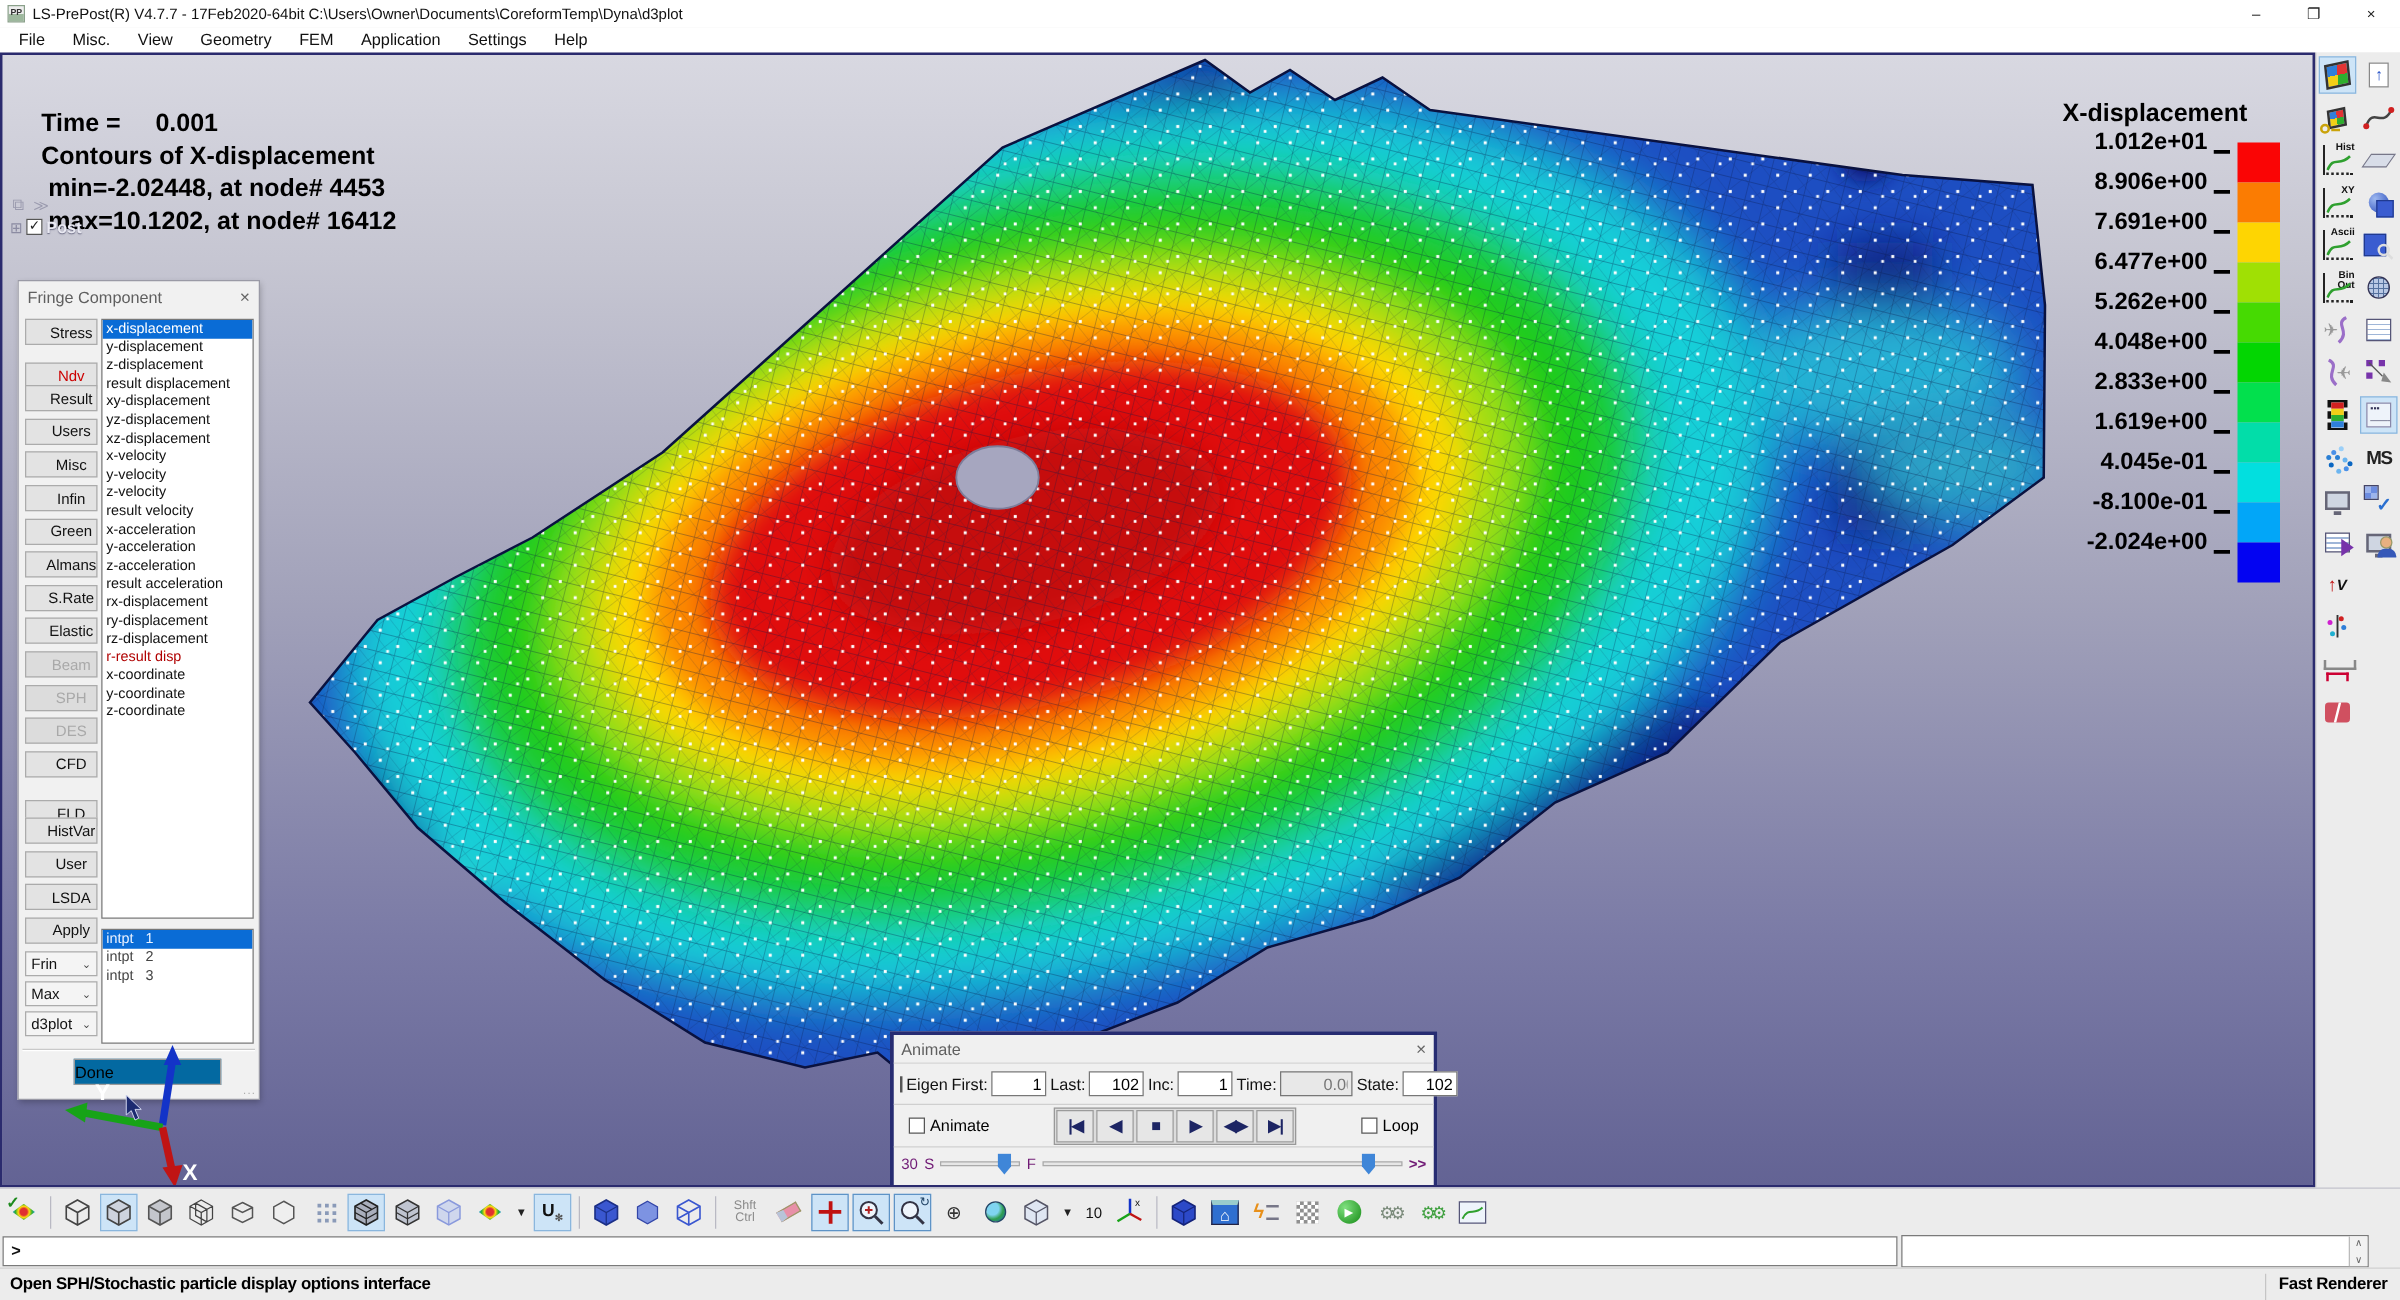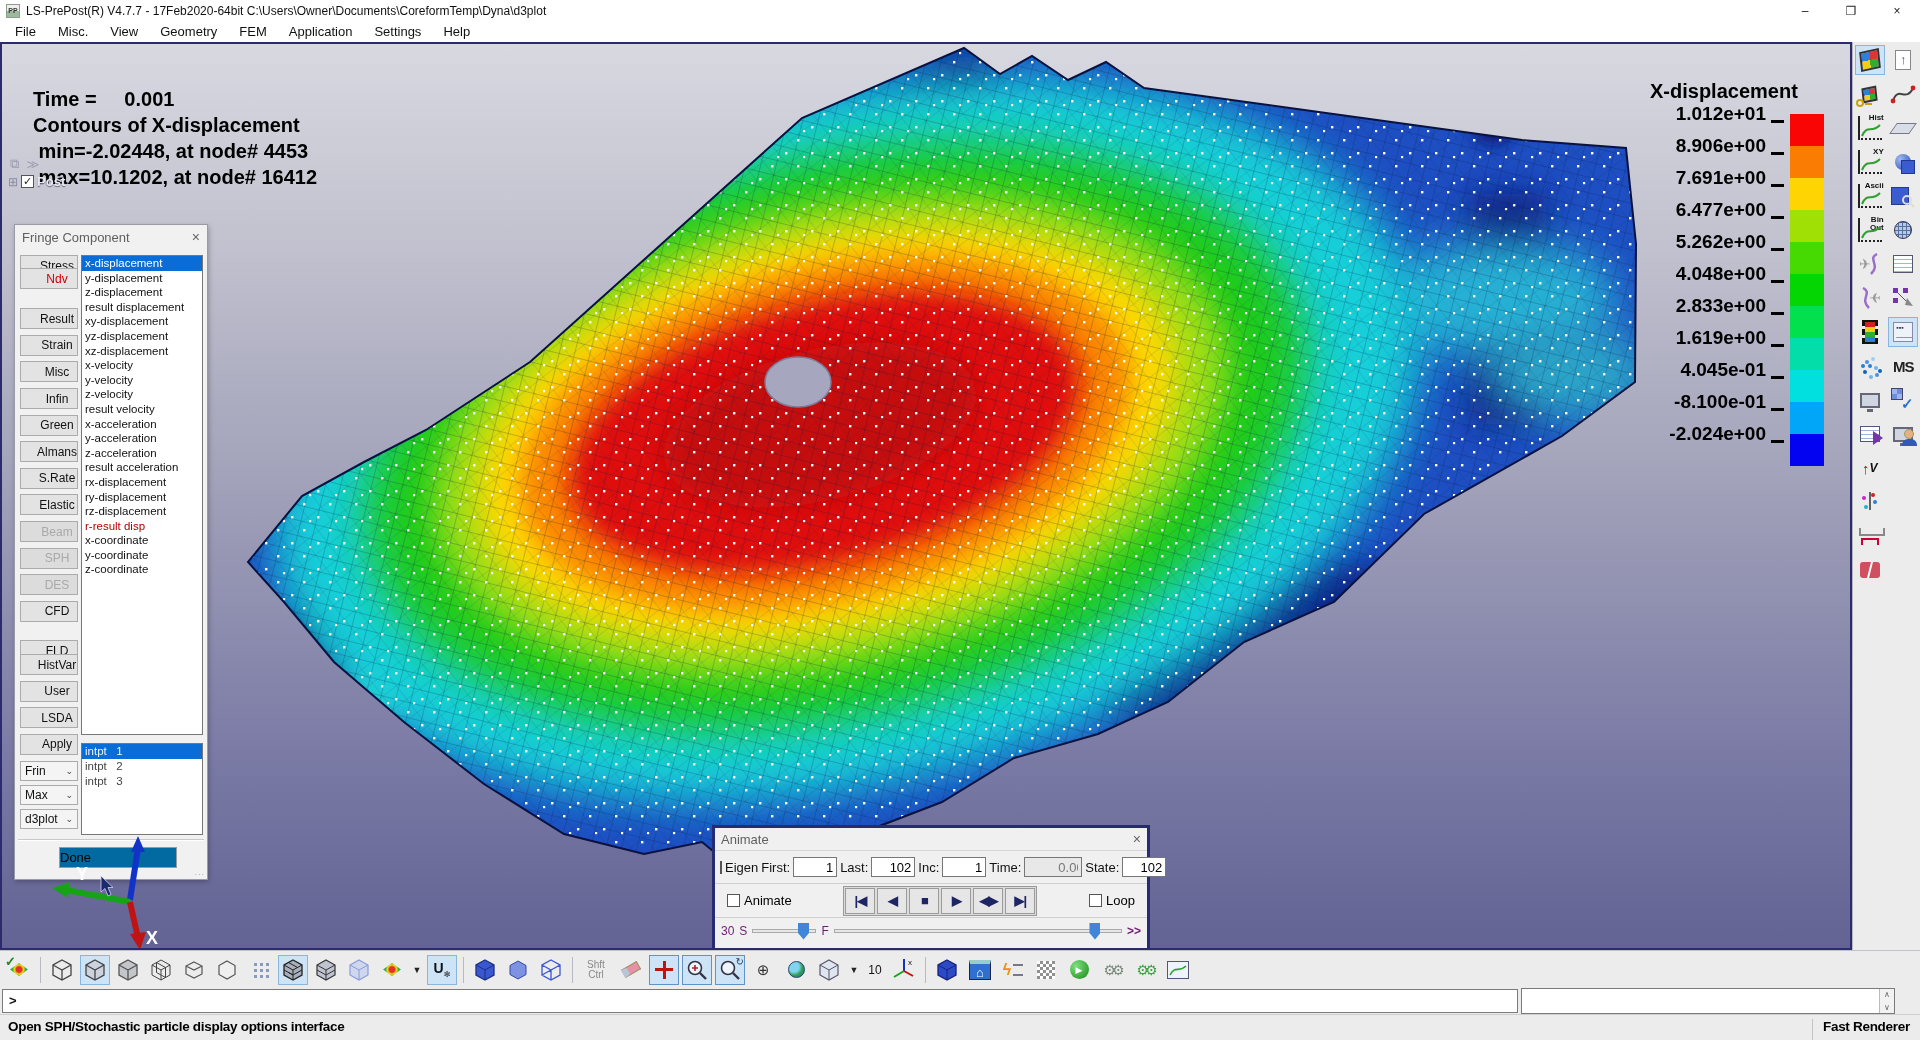--- a/index.html
+++ b/index.html
@@ -331,28 +331,28 @@
   <div class="fringe">
     <div class="dlg-title">
       <span>Fringe Component</span>
       <span class="dlg-x">×</span>
     </div>
     <div>
 
     <div class="fbtn" style="top:30px">
         <span>Stress</span>
       </div>
-        <div class="fbtn red" style="top:43px">
+        <div class="fbtn red" style="top:65px">
         <span>Ndv</span>
       </div>
         <div class="fbtn" style="top:83.2px">
         <span>Result</span>
       </div>
         <div class="fbtn" style="top:109.80000000000001px">
-        <span>Strain</span>
+        <span>Users</span>
       </div>
         <div class="fbtn" style="top:136.4px">
         <span>Misc</span>
       </div>
         <div class="fbtn" style="top:163px">
         <span>Infin</span>
       </div>
         <div class="fbtn" style="top:189.60000000000002px">
         <span>Green</span>
       </div>

